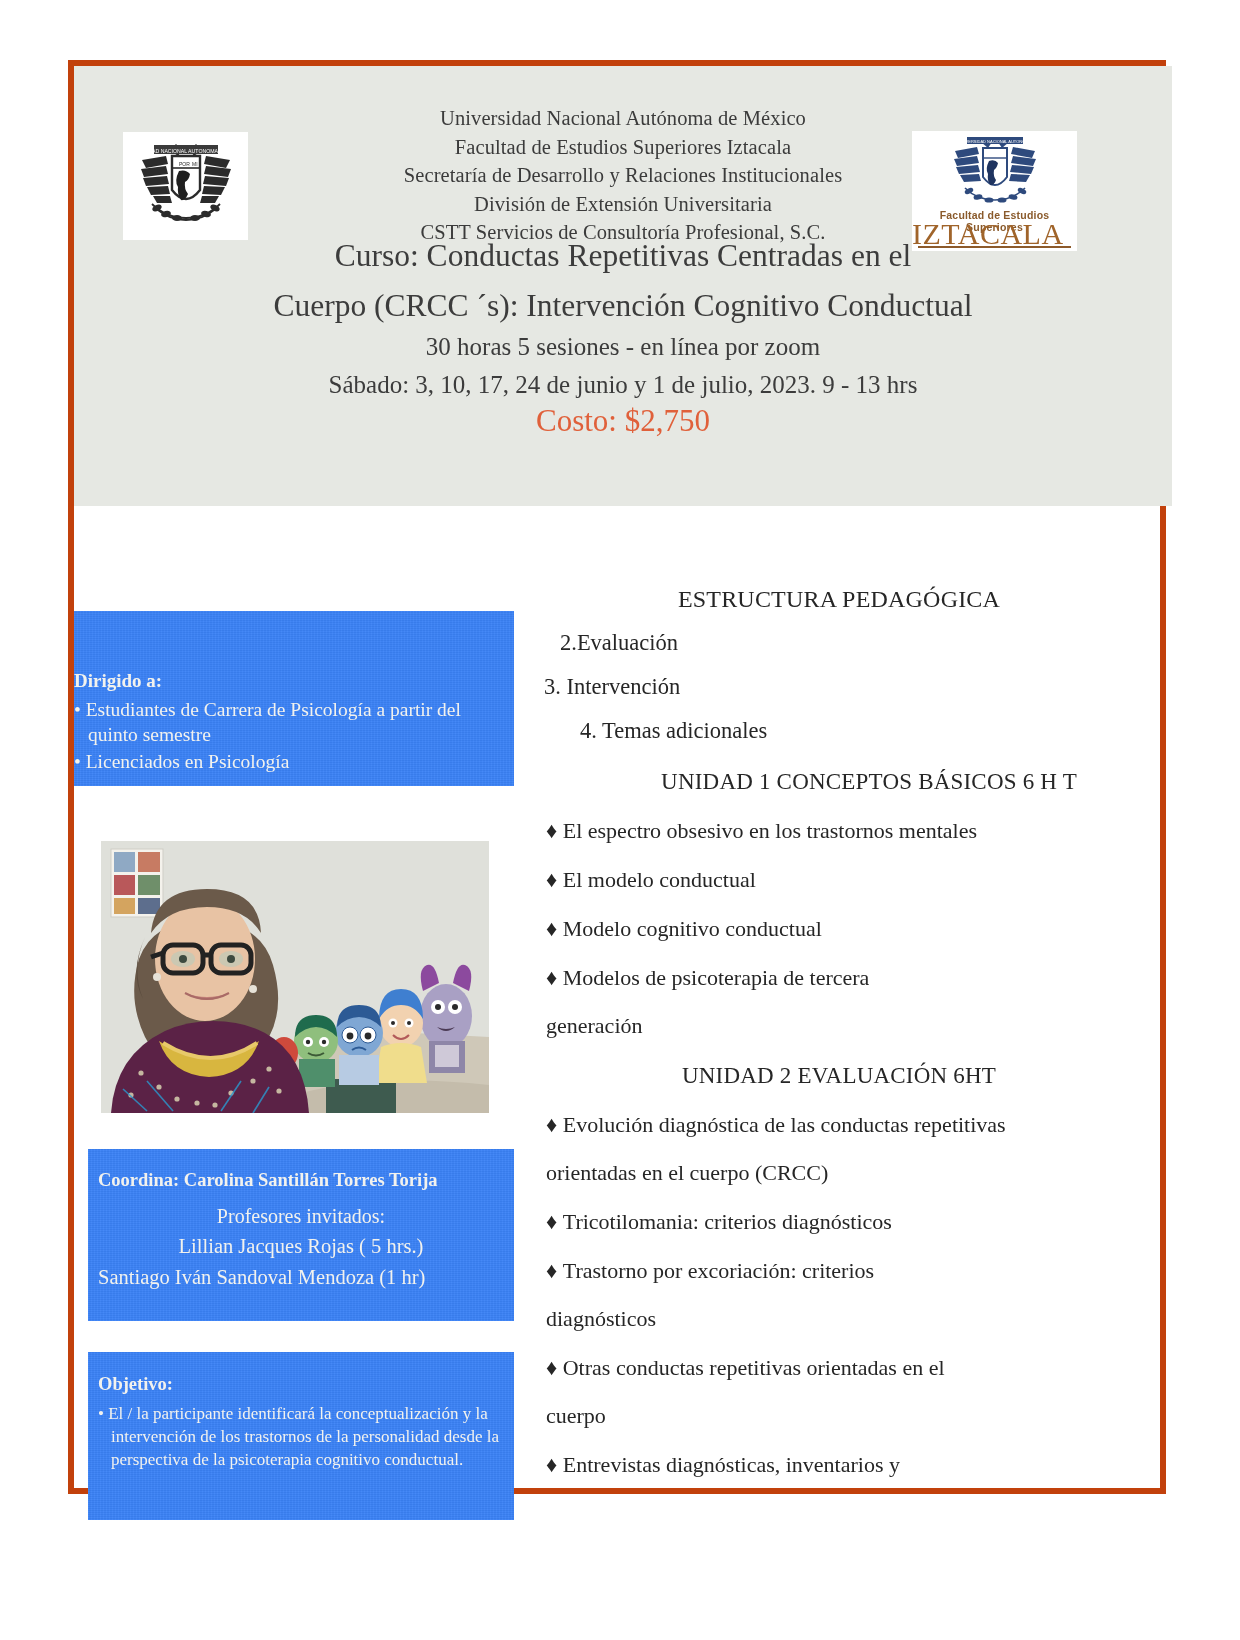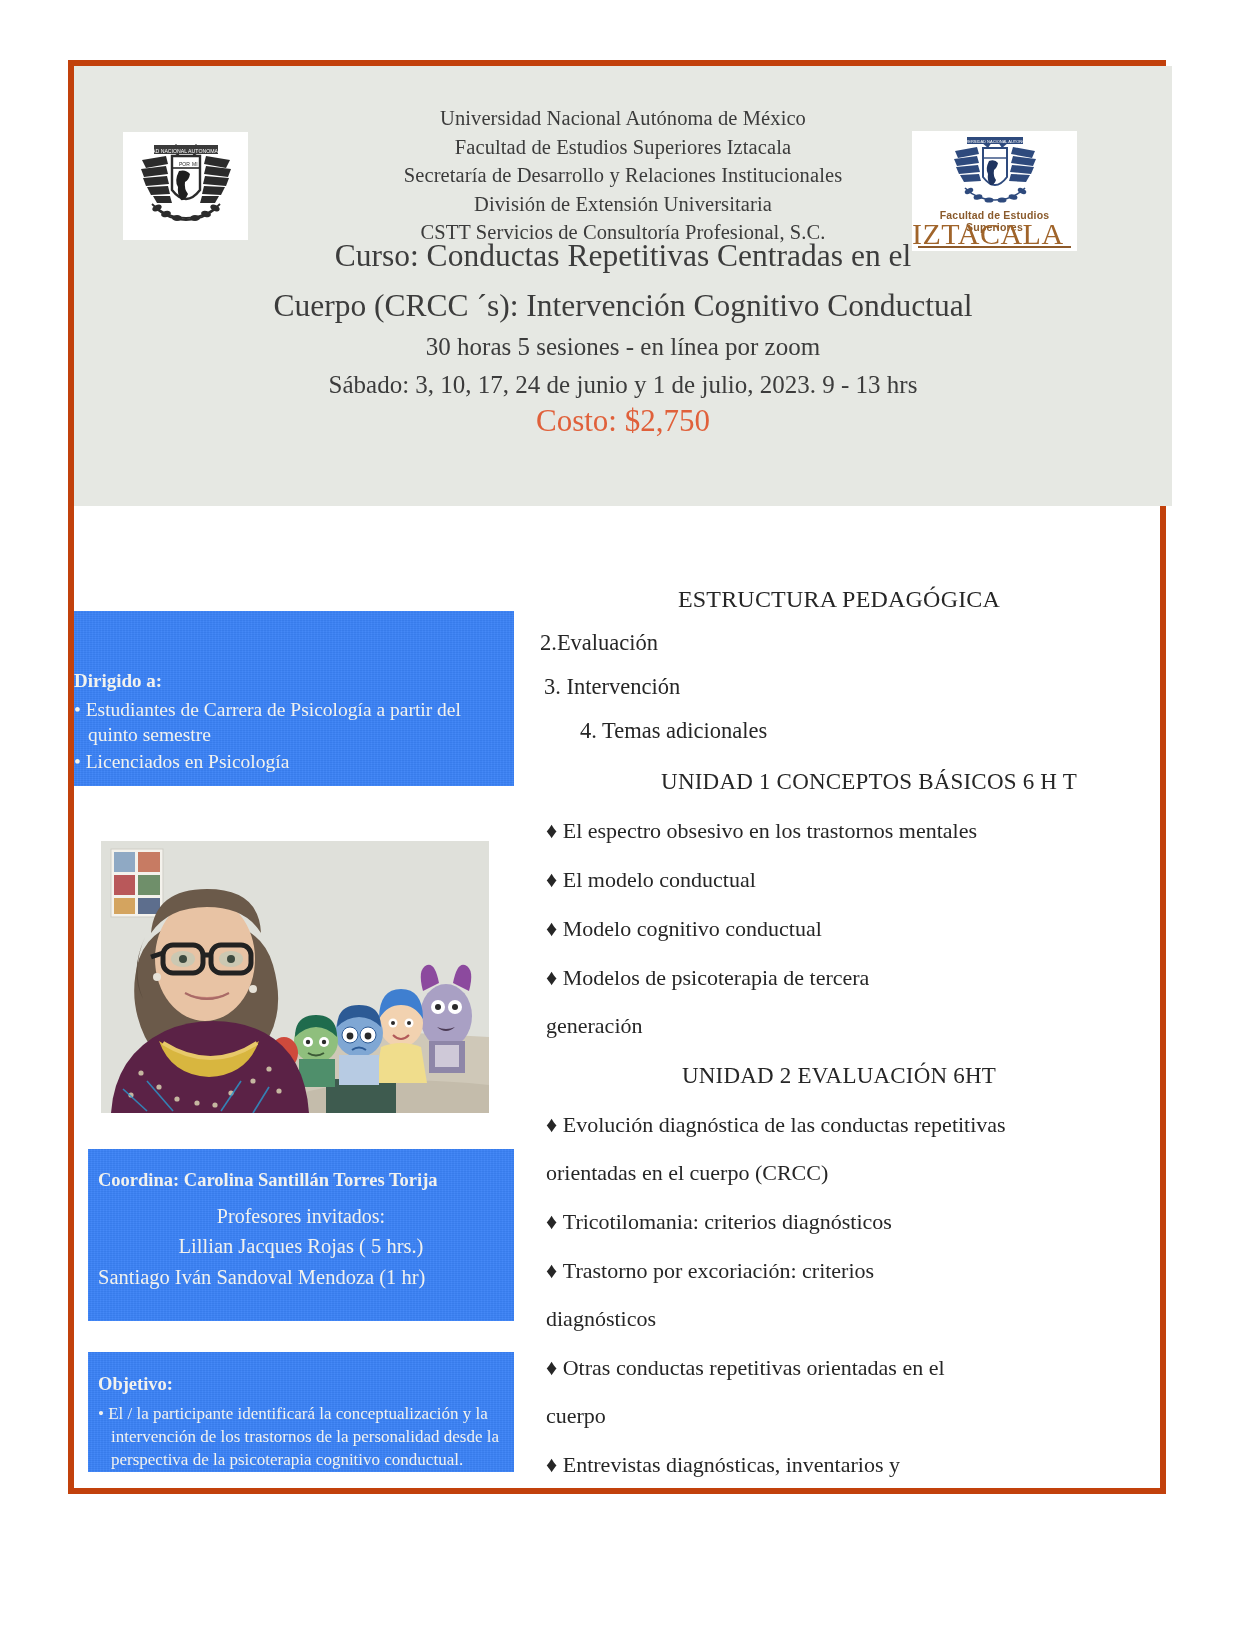--- a/index.html
+++ b/index.html
@@ -221,21 +221,21 @@
     font-size: 20.5px;
     line-height: 31px;
     margin: 0;
   }
   .coord-name.center { text-align: center; }
 
   .box-objetivo {
     left: 14px;
     top: 846px;
     width: 426px;
-    height: 120px;
+    height: 168px;
     padding: 20px 12px 0 10px;
   }
   .obj-heading {
     font-weight: bold;
     font-size: 18.5px;
     line-height: 24px;
     margin: 0 0 6px 0;
   }
   .obj-text {
     font-size: 17px;
@@ -267,21 +267,21 @@
     font-size: 22.5px;
     line-height: 30px;
     margin: 16px 0 0 0;
   }
   .num-item {
     font-size: 22.5px;
     line-height: 30px;
     margin: 14px 0 0 0;
   }
   .num-item.i1 { margin-left: 20px; }
-  .num-item.i2 { margin-left: 16px; }
+  .num-item.i2 { margin-left: 36px; }
   .num-item.i3 { margin-left: 20px; }
   .num-item.i4 { margin-left: 56px; }
 
   .unit-title {
     font-size: 23px;
     line-height: 32px;
     margin: 20px 0 0 0;
     text-align: center;
     padding-left: 60px;
     letter-spacing: 0.2px;

